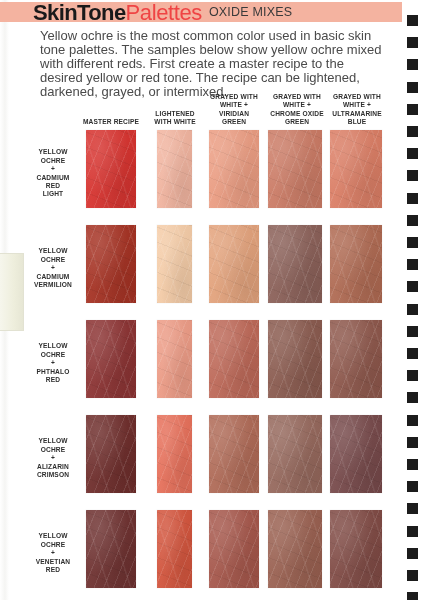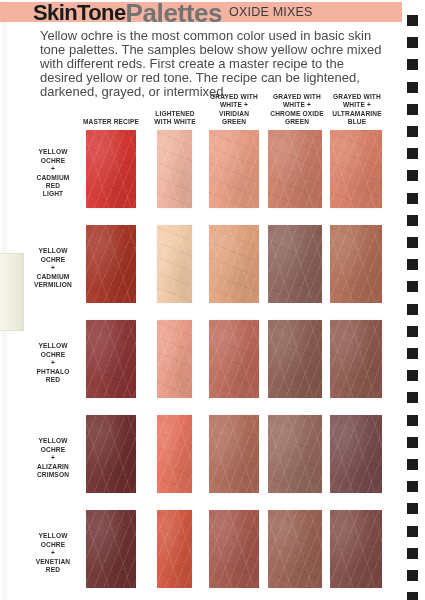--- a/index.html
+++ b/index.html
@@ -40,21 +40,21 @@
   #title-row{
     position:absolute; left:33px; top:0px; width:380px; height:24px;
     display:flex; align-items:flex-end; gap:0px;
     white-space:nowrap;
   }
   .t-bold{
     font-size:22px; font-weight:bold; color:#1a1a1a; letter-spacing:-.6px;
     line-height:22px;
   }
   .t-light{
-    font-size:26px; font-weight:bold; color:#737373; letter-spacing:-.4px;
+    font-size:22px; font-weight:normal; color:#ef4444; letter-spacing:-.4px;
     line-height:22px;
   }
   .t-sub{
     font-size:12.5px; font-weight:normal; color:#3a3a3a; letter-spacing:.2px;
     line-height:22px; margin-left:7px; padding-bottom:1px;
   }
 
   
   #intro{
     position:absolute; left:40px; top:29px; width:345px;

